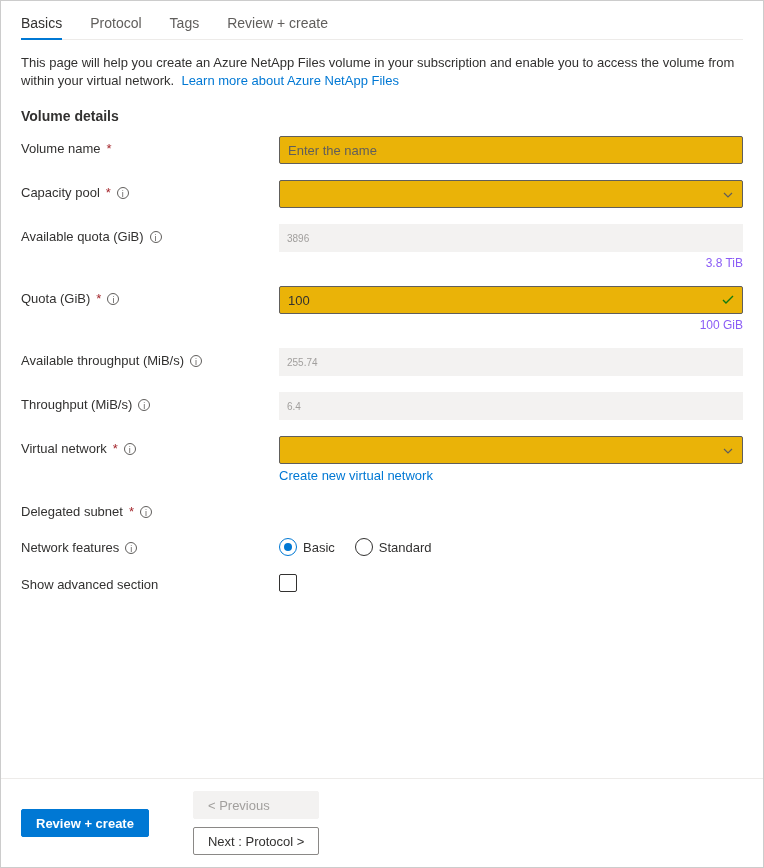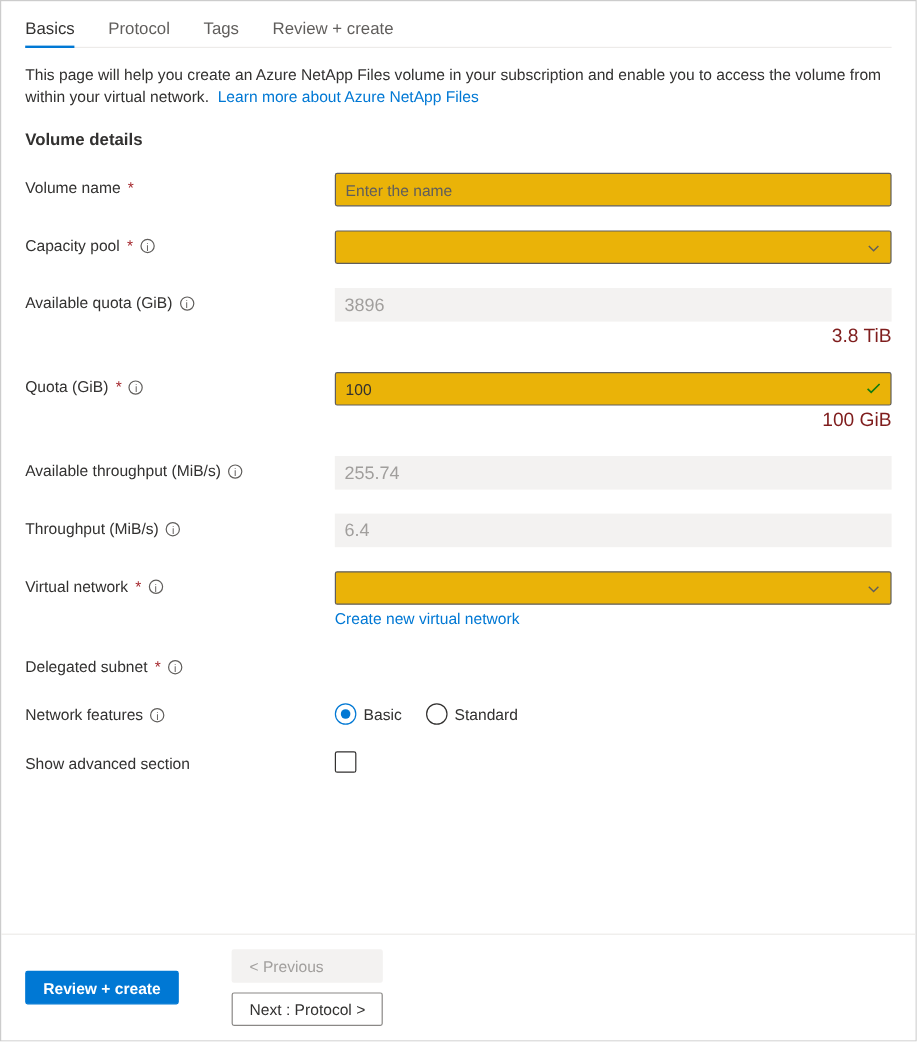--- a/index.html
+++ b/index.html
@@ -74,21 +74,20 @@
   .intro a { color: #0078d4; text-decoration: none; }
   .section-title {
     font-weight: 600;
     font-size: 14px;
     margin-bottom: 12px;
   }
   .field {
     display: flex;
     align-items: flex-start;
     margin-bottom: 16px;
-    margin-top: 20px;
   }
   .label-col {
     width: 258px;
     display: flex;
     align-items: center;
     gap: 6px;
     padding-top: 5px;
     font-size: 13px;
   }
   .req { color: #a4262c; }
@@ -130,36 +129,36 @@
     position: absolute;
     right: 8px;
     top: 8px;
   }
   .readonly {
     width: 100%;
     height: 28px;
     background: #f3f2f1;
     border: none;
     padding: 0 8px;
-    font-size: 15px;
+    font-size: 10px;
     color: #a19f9d;
     display: flex;
     align-items: center;
   }
   .valid-wrap { position: relative; }
   .valid-wrap .check {
     position: absolute;
     right: 8px;
     top: 7px;
     color: #107c10;
   }
   .sub-text {
     text-align: right;
-    font-size: 16px;
-    color: #7f1d1d;
+    font-size: 12px;
+    color: #8b5cf6;
     margin-top: 4px;
   }
   .link-below {
     font-size: 13px;
     color: #0078d4;
     cursor: pointer;
     margin-top: 4px;
   }
   .radio-row {
     display: flex;

